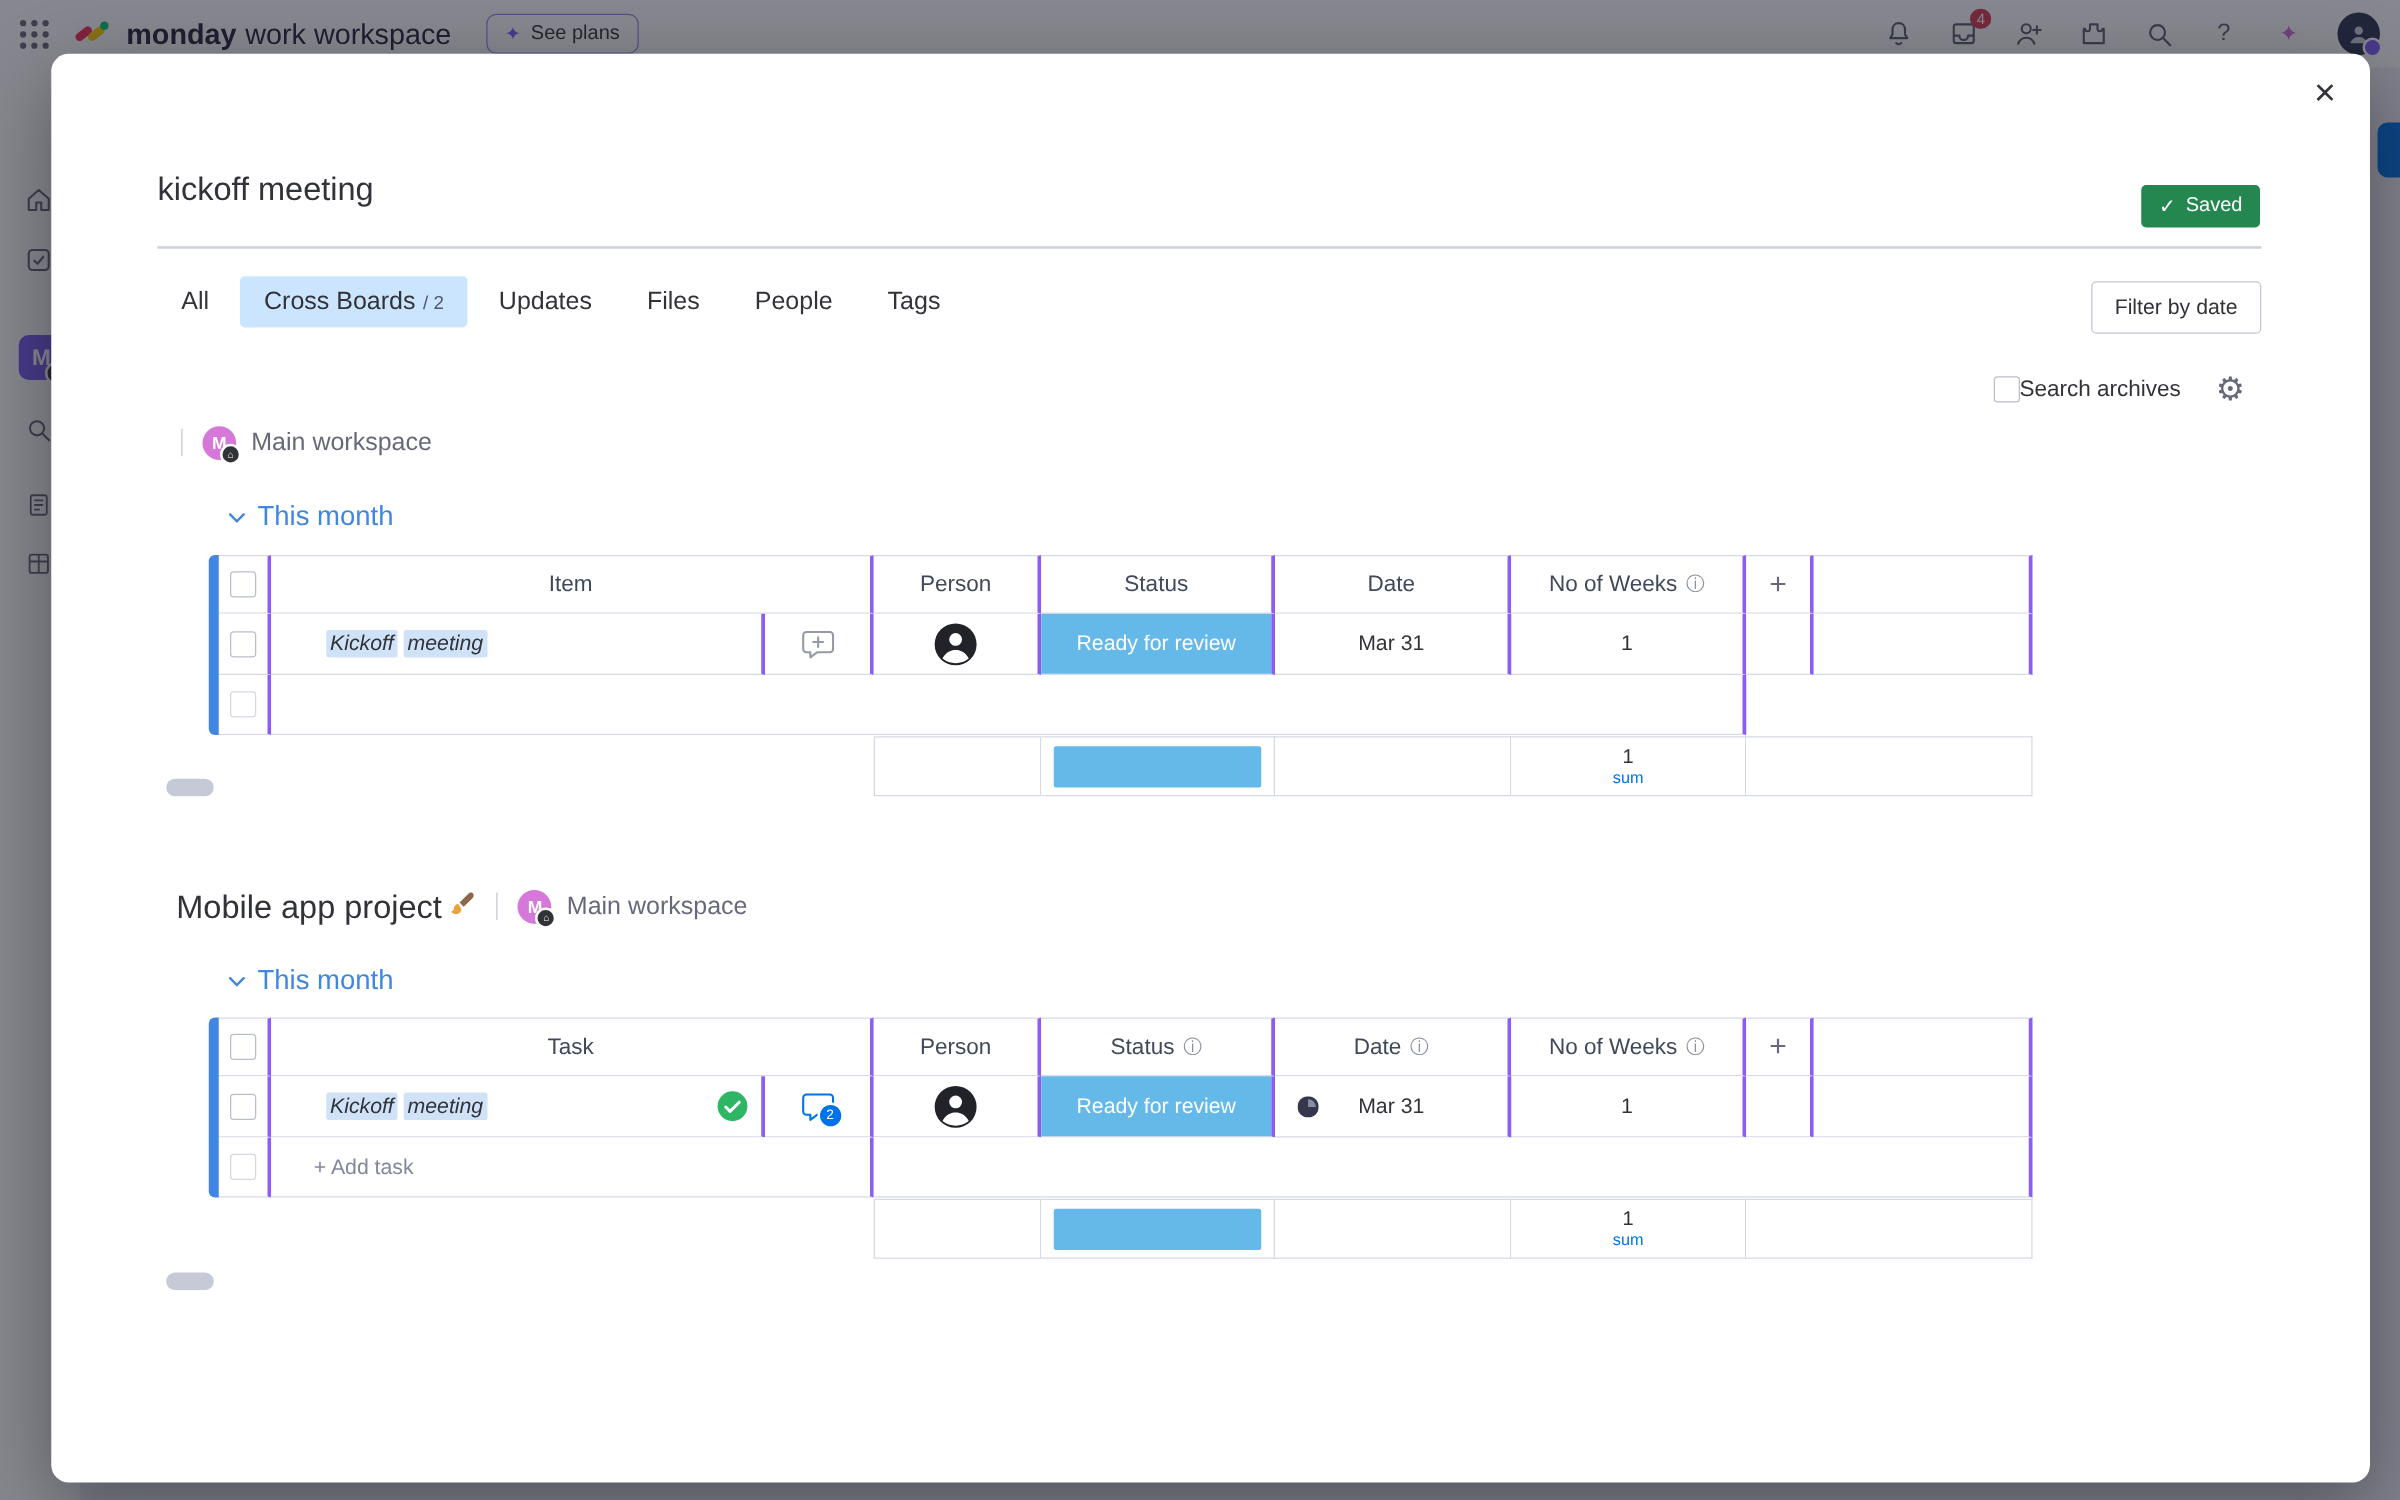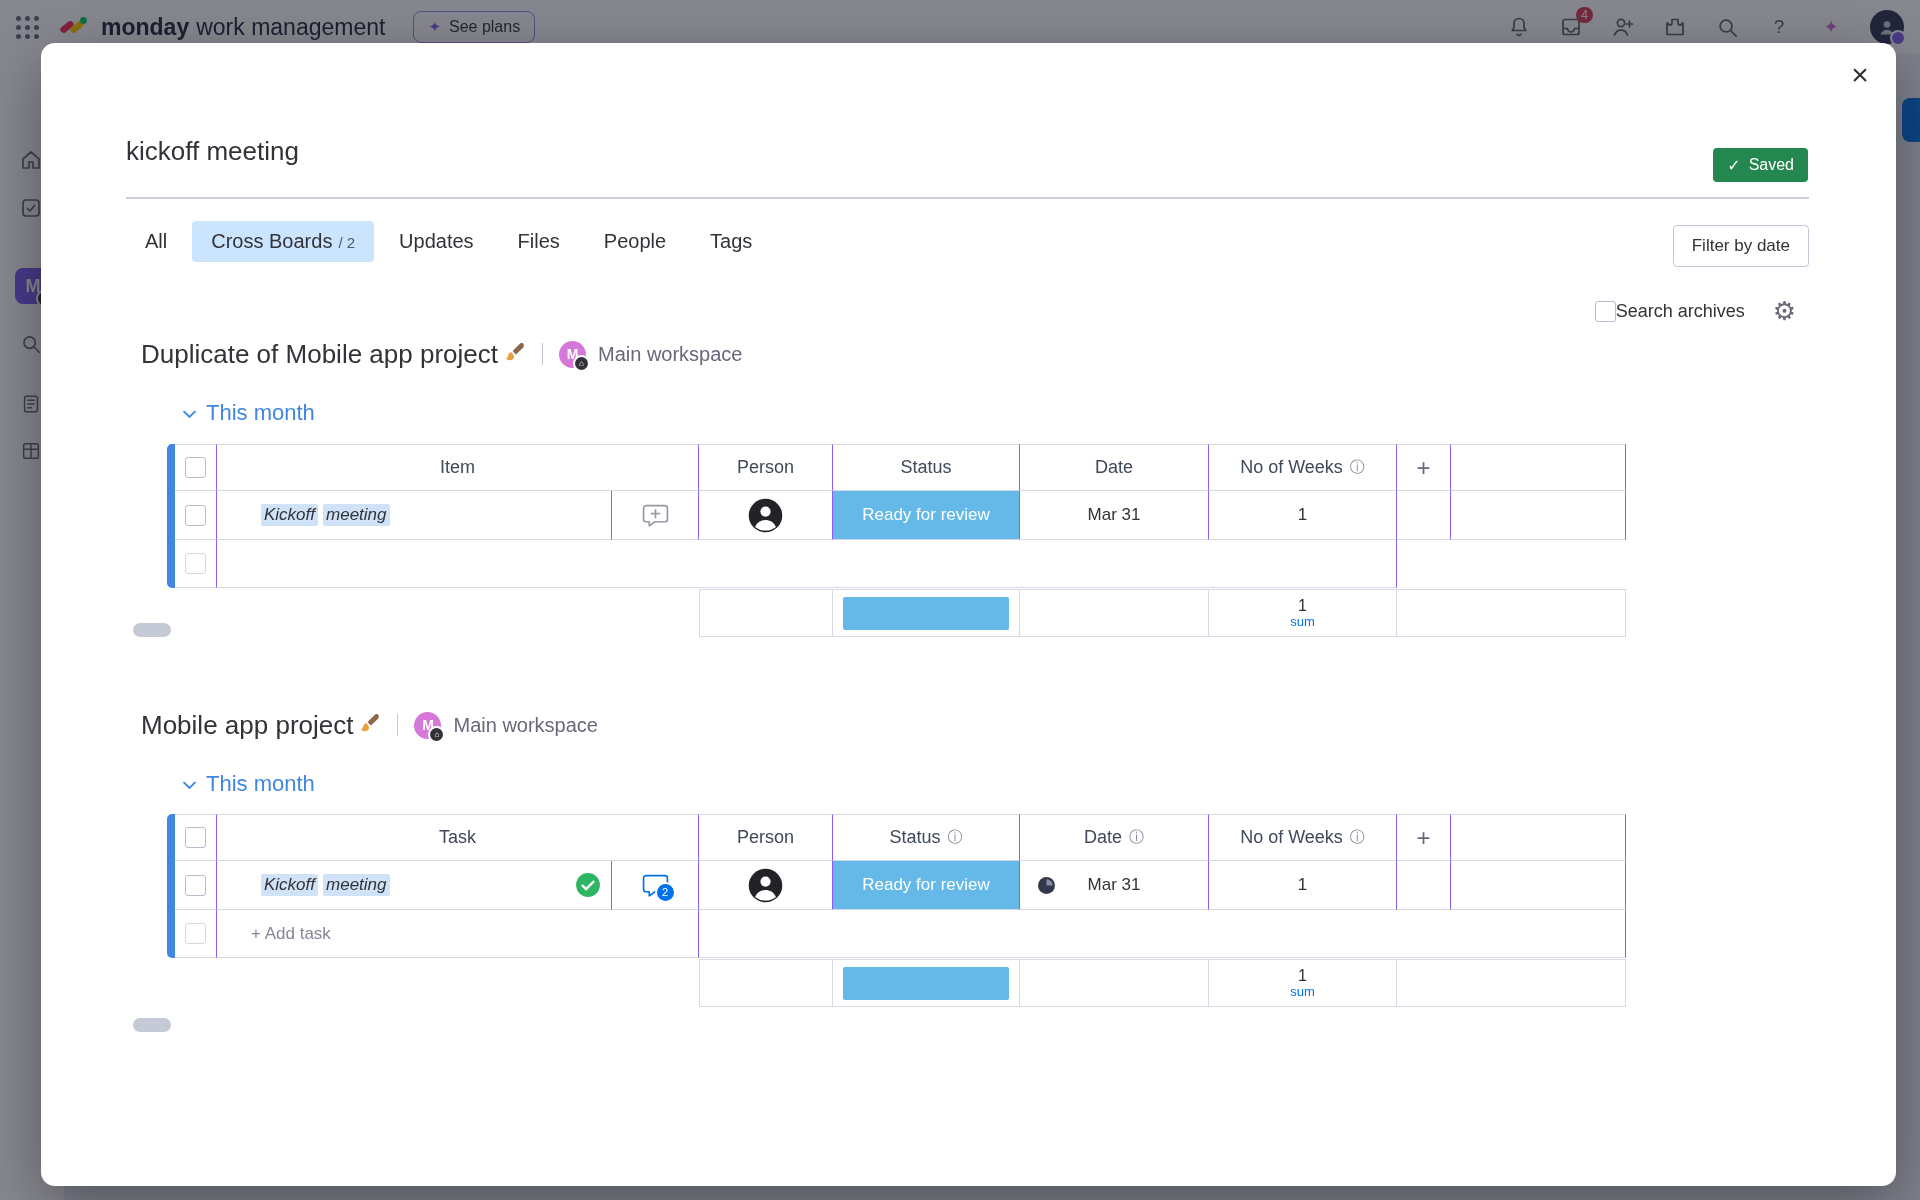--- a/index.html
+++ b/index.html
@@ -58,21 +58,21 @@
   .bh-sep{width:1px;height:22px;background:#c3c6d4;margin:0 4px;}
   .ws-badge{position:relative;width:27px;height:27px;border-radius:50%;background:var(--badge-magenta,#d678d9);color:#fff;font-size:14px;font-weight:700;display:flex;align-items:center;justify-content:center;}
   .ws-badge .mini-home{position:absolute;right:-4px;bottom:-4px;width:13px;height:13px;border-radius:50%;background:#323338;color:#fff;font-size:8px;display:flex;align-items:center;justify-content:center;border:2px solid #fff;}
   .ws-name{font-size:20px;color:#676879;}
   .group-header{position:absolute;left:142px;display:flex;align-items:center;gap:10px;color:var(--group-blue,#4186e0);font-size:22px;cursor:pointer;}
   .group-header svg{margin-top:3px;}
 
   .table-wrap{position:absolute;width:1459px;}
   .accent{position:absolute;left:0;top:0;bottom:0;width:8px;border-radius:5px 0 0 5px;background:var(--group-blue,#4186e0);}
   .mtable{margin-left:8px;display:grid;grid-template-columns:42px 395px 87px 134px 187px 189px 188px 54px 175px;grid-template-rows:47px 49px 48px;background:#fff;}
-  .c{border-right:1px solid #8b5cf6;border-bottom:1px solid #d6dae6;display:flex;align-items:center;justify-content:center;box-sizing:border-box;font-size:17px;color:#323338;background:#fff;min-width:0;}
+  .c{border-right:3px solid #8b5cf6;border-bottom:1px solid #d6dae6;display:flex;align-items:center;justify-content:center;box-sizing:border-box;font-size:17px;color:#323338;background:#fff;min-width:0;}
   .h{border-top:1px solid #d6dae6;font-size:18px;color:#40495a;}
   .span2{grid-column:span 2;}
   .span6{grid-column:span 6;}
   .info-ic{font-size:15px;color:#8b8fa3;margin-left:7px;}
   .plus-h{font-size:24px;color:#676879;cursor:pointer;}
   .name-cell{justify-content:flex-start;padding-left:44px;gap:5px;font-style:italic;}
   .hl{background:var(--highlight-bg,#cfe2f7);padding:1px 3px;border-radius:2px;}
   .status-cell{padding:0;}
   .status-label{width:100%;height:100%;display:flex;align-items:center;justify-content:center;background:var(--status-blue,#64b9e8);color:#fff;font-size:17px;cursor:pointer;}
   .add-cell{justify-content:flex-start;padding-left:34px;color:#84879a;cursor:pointer;}
@@ -116,21 +116,21 @@
             <rect width="15" height="6.6" rx="3.3" fill="#f62b54"></rect>
           </g>
         <g transform="translate(12,15) rotate(-38)">
             <rect width="15" height="6.6" rx="3.3" fill="#ffcc00"></rect>
           </g>
         <circle cx="26.5" cy="6.5" r="3.4" fill="#00ca72"></circle>
       </svg>
     </span>
     <span class="brand">
       <span class="b1">monday</span>
-      <span class="b2">work management</span>
+      <span class="b2">work workspace</span>
     </span>
     <span class="seeplans">
       <span class="sp-ic">✦</span>
       <span>See plans</span>
     </span>
     <span class="tb-right">
       <span class="tb-ic">
         <svg width="24" height="24" viewBox="0 0 24 24" fill="none" stroke="currentColor" stroke-width="1.7" stroke-linejoin="round">
             <path d="M12 3.5c-3 0-5 2.2-5 5v4l-1.8 3h13.6L17 12.5v-4c0-2.8-2-5-5-5z"></path>
             <path d="M9.8 18.8a2.3 2.3 0 0 0 4.4 0"></path>
@@ -236,29 +236,20 @@
   </div>
   <div class="filter-btn">Filter by date</div>
 
   <div class="archives">
     <span class="cbx"></span>
     <span>Search archives</span>
     <span class="gear">⚙</span>
   </div>
 
   <div class="board-header" style="top:293px;">
-    <span class="bh-title">
-      <span>Duplicate of Mobile app project</span>
-      <span>
-        <svg width="22" height="22" viewBox="0 0 24 24">
-            <path d="M20.8 2.6c-1.4-.9-3.1-.2-4.1 1L9.4 11l3.6 3.6 7.5-7.1c1.2-1.1 1.8-3.6.3-4.9z" fill="#8d6748"></path>
-            <path d="M8.3 12.2c-2 0-3.6 1.5-3.7 3.4-.1 1.6-.8 2.6-2.5 3.1 1.2 1.7 3.3 2.6 5.1 2.3 2.4-.4 3.9-2.3 3.8-4.5z" fill="#e8a33d"></path>
-          </svg>
-      </span>
-    </span>
     <span class="bh-sep"></span>
     <span class="ws-badge">
       <span>M</span>
       <span class="mini-home">⌂</span>
     </span>
     <span class="ws-name">Main workspace</span>
   </div>
 
   <div class="group-header" style="top:357px;">
     <svg width="13" height="9" viewBox="0 0 12 8">

